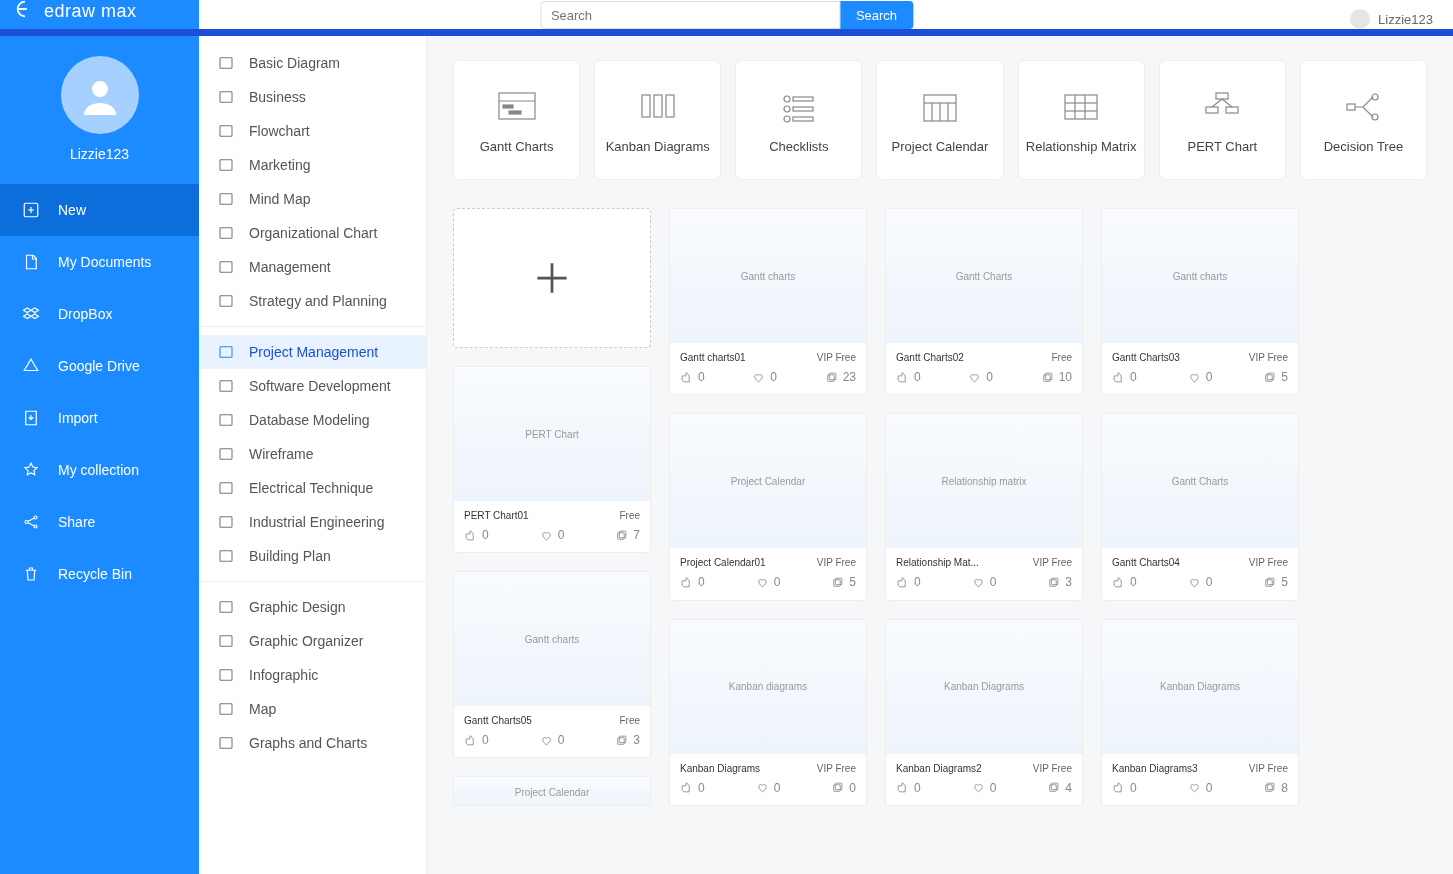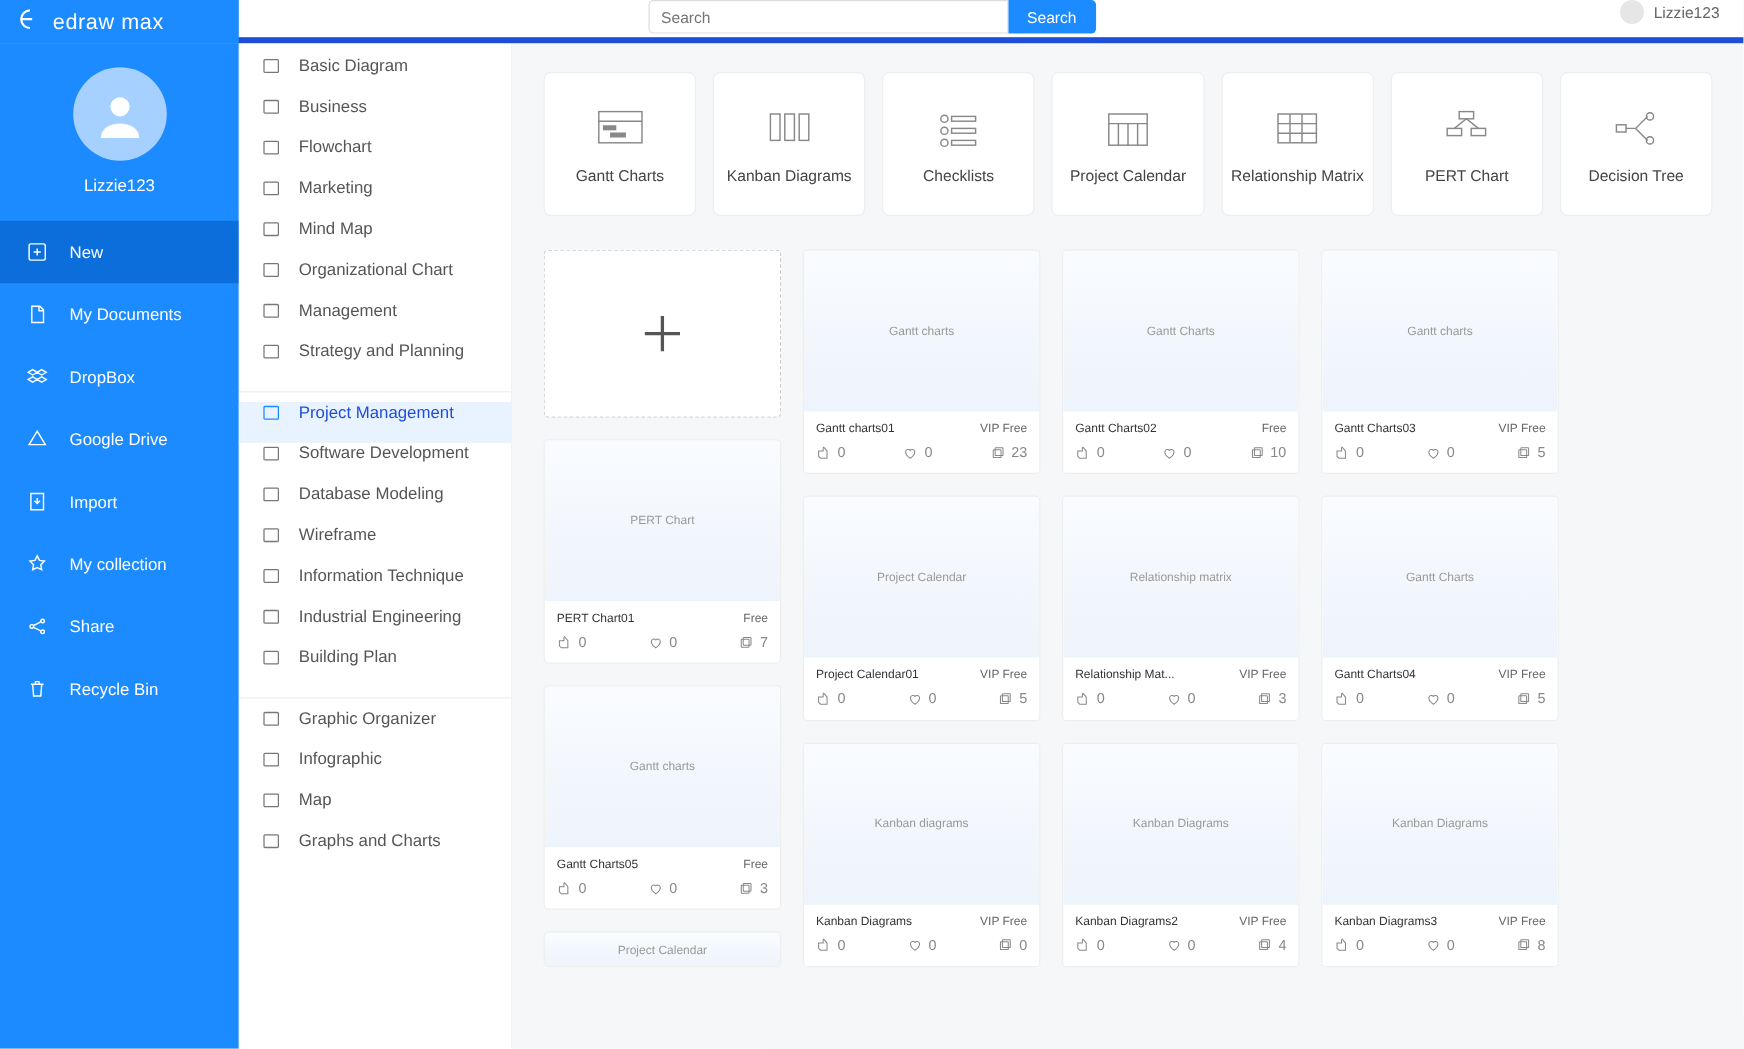--- a/index.html
+++ b/index.html
@@ -1,37 +1,37 @@
 <!DOCTYPE html>
 <html><head>
 <meta charset="utf-8">
 <style>
 * { margin:0; padding:0; box-sizing:border-box; font-family: -apple-system, "Segoe UI", Arial, sans-serif; }
 body { width:1453px; height:874px; overflow:hidden; background:#fff; color:#333; }
-.topbar { height:36px; display:flex; align-items:flex-start; border-bottom:5px solid #1d4ed8; position:relative; }
+.topbar { height:36px; display:flex; align-items:flex-end; border-bottom:7px solid #1d4ed8; position:relative; }
 .logo-area { width:199px; height:36px; background:#1b8bff; display:flex; align-items:center; padding-left:14px; gap:8px; }
 .logo-txt { color:#fff; font-size:18px; font-weight:500; letter-spacing:0.5px;}
 .search-wrap { position:absolute; left:50%; transform:translateX(-50%); display:flex; align-items:center; }
 .search-input { width:300px; height:28px; border:1px solid #ddd; border-radius:4px 0 0 4px; padding:0 10px; font-size:13px; outline:none;}
 .search-btn { height:28px; padding:0 16px; background:#1b8bff; color:#fff; border:none; border-radius:0 4px 4px 0; font-size:13px; cursor:pointer;}
 .user-area { margin-left:auto; margin-right:20px; display:flex; align-items:center; gap:8px; color:#666; font-size:13px;}
 .avatar-sm { width:20px; height:20px; border-radius:50%; background:#e6e6e6;}
 .main { display:flex; height:calc(100% - 36px); }
 .sidebar { width:199px; background:#1b8bff; color:#fff; display:flex; flex-direction:column; }
 .sb-profile { display:flex; flex-direction:column; align-items:center; padding:20px 0 16px;}
 .sb-avatar { width:78px; height:78px; border-radius:50%; background:#a6d0ff; display:flex; align-items:center; justify-content:center;}
 .sb-username { margin-top:12px; font-size:14px; }
 .sb-nav { list-style:none; margin-top:6px;}
 .sb-nav li { display:flex; align-items:center; gap:18px; padding:0 0 0 22px; height:52px; font-size:14px; cursor:pointer;text-align:center;}
 .sb-nav li.active{ background:#0b6edb;}
 .sb-icon { width:18px; height:18px; display:flex; align-items:center; justify-content:center;}
 .sb-icon svg{stroke:#fff; fill:none; stroke-width:1.6;}
 .cat-col { width:228px; border-right:1px solid #eee; overflow-y:auto; background:#fff;}
 .cat-list { list-style:none; }
-.cat-list li { display:flex; align-items:flex-start; gap:14px; padding:0 0 0 18px; height:34px; font-size:14px; color:#555; cursor:pointer;}
+.cat-list li { display:flex; align-items:center; gap:14px; padding:0 0 0 18px; height:34px; font-size:14px; color:#555; cursor:pointer;}
 .cat-list li.active{ color:#1d4ed8; background:#e8f3ff;}
 .cat-list hr { border:none; border-top:1px solid #eee; margin:8px 0;}
 .cat-icon{ width:18px; height:18px; display:flex; align-items:center; justify-content:center; color:#777;}
 .cat-list li.active .cat-icon{color:#1b8bff;}
 .cat-icon svg{stroke:currentColor; fill:none; stroke-width:1.4;}
 .content { flex:1; background:#f6f7f9; overflow-y:auto; padding:24px 26px 27px;}
 .type-row { display:flex; gap:14px; }
 .type-card { width:130px; height:120px; background:#fff; border:1px solid #eee; border-radius:6px; display:flex; flex-direction:column; align-items:center; justify-content:center; gap:14px; font-size:13px; color:#444; cursor:pointer;}
 .type-card .ticon{ width:44px; height:38px; display:flex; align-items:center; justify-content:center;}
 .type-card .ticon svg{stroke:#888; fill:none; stroke-width:1.2;}
@@ -254,39 +254,47 @@
             </svg>
           </span>
           <span>Wireframe</span>
         </li>
         <li>
           <span class="cat-icon">
             <svg width="18" height="18" viewBox="0 0 24 24">
               <rect x="4" y="5" width="16" height="14" rx="1"></rect>
             </svg>
           </span>
-          <span>Information Technique</span>
+          <span>Electrical Technique</span>
         </li>
         <li>
           <span class="cat-icon">
             <svg width="18" height="18" viewBox="0 0 24 24">
               <rect x="4" y="5" width="16" height="14" rx="1"></rect>
             </svg>
           </span>
           <span>Industrial Engineering</span>
         </li>
         <li>
           <span class="cat-icon">
             <svg width="18" height="18" viewBox="0 0 24 24">
               <rect x="4" y="5" width="16" height="14" rx="1"></rect>
             </svg>
           </span>
           <span>Building Plan</span>
         </li>
         <hr>
+        <li>
+          <span class="cat-icon">
+            <svg width="18" height="18" viewBox="0 0 24 24">
+              <rect x="4" y="5" width="16" height="14" rx="1"></rect>
+            </svg>
+          </span>
+          <span>Graphic Design</span>
+        </li>
         <li>
           <span class="cat-icon">
             <svg width="18" height="18" viewBox="0 0 24 24">
               <rect x="4" y="5" width="16" height="14" rx="1"></rect>
             </svg>
           </span>
           <span>Graphic Organizer</span>
         </li>
         <li>
           <span class="cat-icon">

